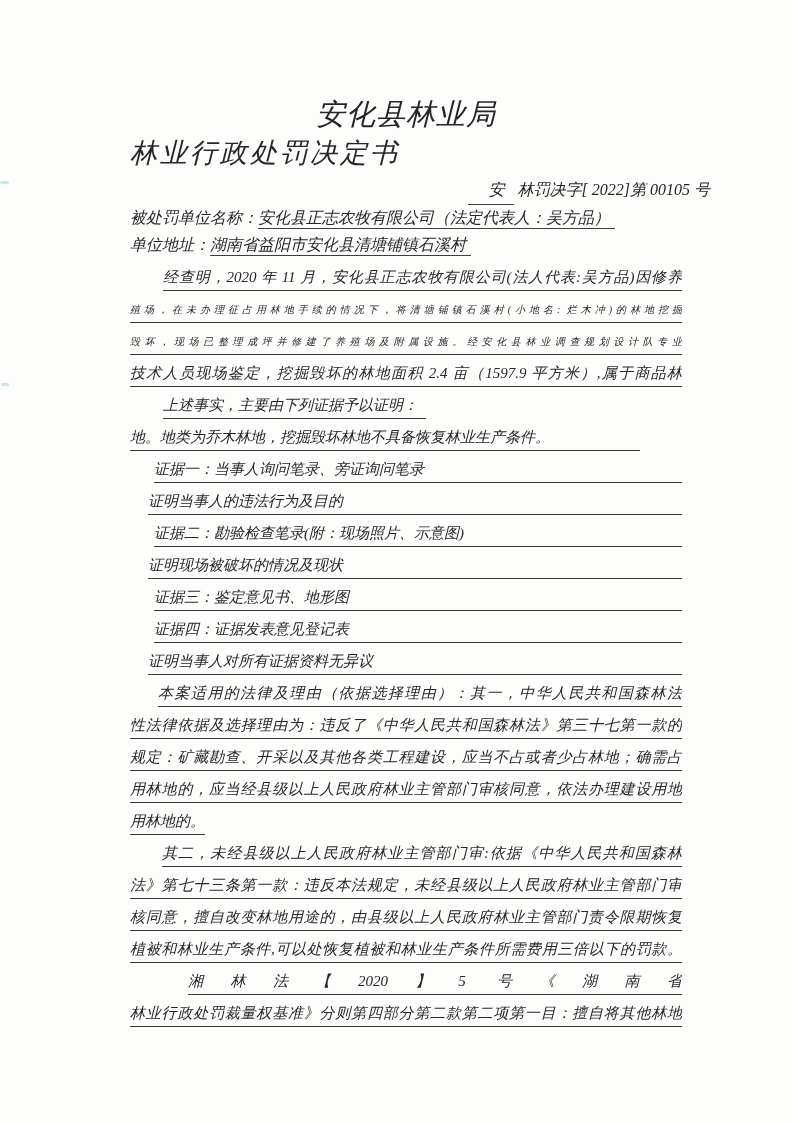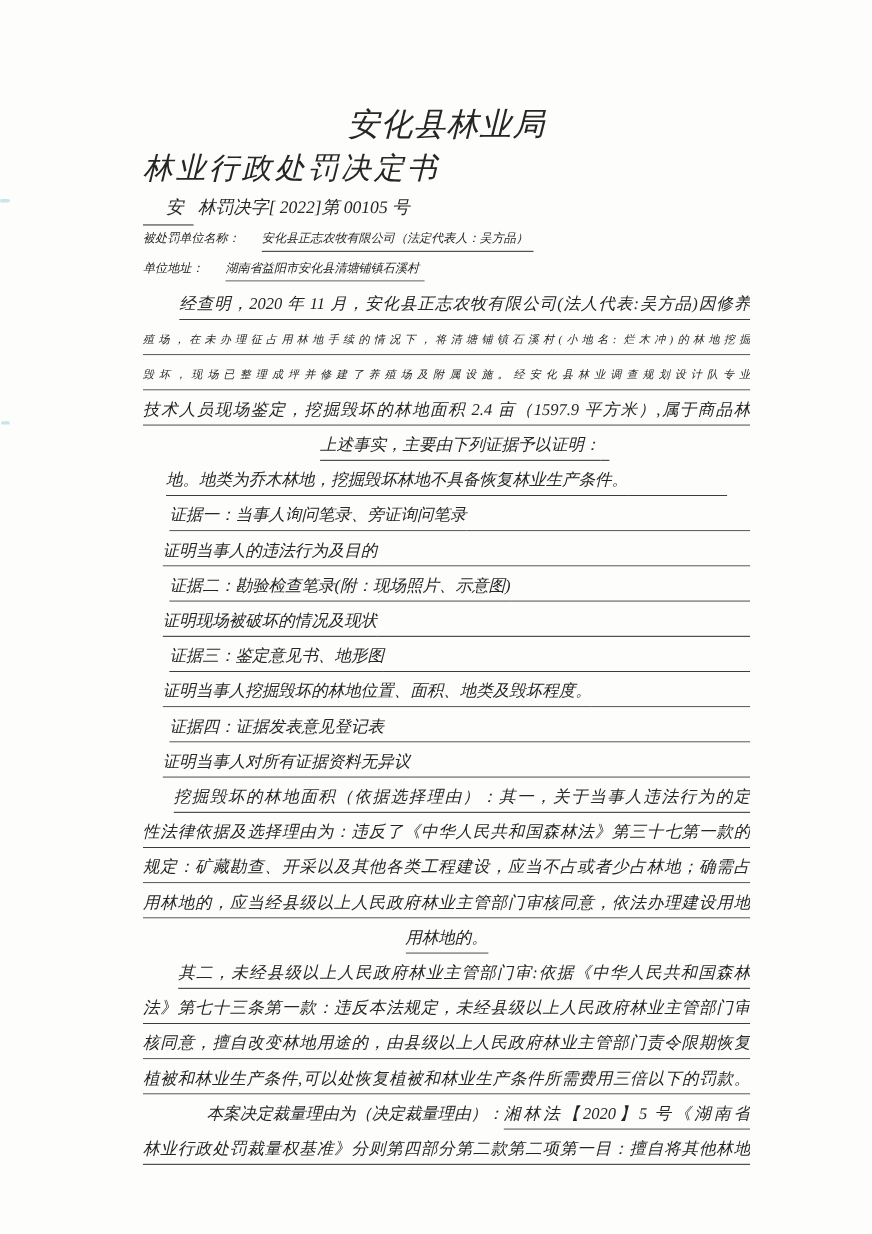--- a/index.html
+++ b/index.html
@@ -33,50 +33,48 @@
   .t2{
     height:40px;line-height:40px;
     font-size:27px;letter-spacing:3px;
     white-space:nowrap;
   }
   .docno{
     margin-top:3px;
     margin-right:-28px;
     height:26px;line-height:28px;
     font-size:16px;
-    text-align:left;
+    text-align:right;
     white-space:pre;
   }
   .docno .pre{
     display:inline-block;
     border-bottom:1px solid var(--ul);
     padding:0 9px 0 21px;
   }
   .field-row{
     display:flex;
     height:27px;line-height:31px;
-    font-size:11px;
-    overflow:hidden;
-    gap:20px;
+    font-size:16px;
+    overflow:hidden;
   }
   .field-row .lab{white-space:pre;flex:0 0 auto;}
   .field-row .val{
     white-space:pre;
     border-bottom:1px solid var(--ul);
     padding-right:5px;
     text-align:center;
   }
   .doc-body{margin-top:3px;}
   .bl{
     display:flex;
     height:32px;
     line-height:37px;
     font-size:15px;
     overflow:hidden;
-    justify-content:center;
   }
   .bl.c{font-size:10px;}
   .ind{flex:0 0 auto;}
   .txt{white-space:pre;}
   .u{border-bottom:1px solid var(--ul);}
   .j{
     flex:1 1 auto;
     white-space:normal;
     text-align:justify;
     text-align-last:justify;
@@ -160,37 +158,32 @@
           <span class="ind" style="width: 18px;"></span>
           <span class="txt u">证明现场被破坏的情况及现状</span>
           <span class="fill"></span>
         </div>
         <div class="bl">
           <span class="ind" style="width: 24px;"></span>
           <span class="txt u">证据三：鉴定意见书、地形图</span>
           <span class="fill"></span>
         </div>
         <div class="bl">
-          <span class="ind" style="width: 18px;"></span>
-          <span class="txt u">证明当事人挖掘毁坏的林地位置、面积、地类及毁坏程度。</span>
-          <span class="fill"></span>
-        </div>
-        <div class="bl">
           <span class="ind" style="width: 24px;"></span>
           <span class="txt u">证据四：证据发表意见登记表</span>
           <span class="fill"></span>
         </div>
         <div class="bl">
           <span class="ind" style="width: 18px;"></span>
           <span class="txt u">证明当事人对所有证据资料无异议</span>
           <span class="fill"></span>
         </div>
         <div class="bl">
           <span class="ind" style="width: 28px;"></span>
-          <span class="txt j">挖掘毁坏的林地面积（依据选择理由）：其一，关于当事人违法行为的定</span>
+          <span class="txt j">本案适用的法律及理由（依据选择理由）：其一，中华人民共和国森林法</span>
         </div>
         <div class="bl">
           <span class="txt j">性法律依据及选择理由为：违反了《中华人民共和国森林法》第三十七第一款的</span>
         </div>
         <div class="bl">
           <span class="txt j">规定：矿藏勘查、开采以及其他各类工程建设，应当不占或者少占林地；确需占</span>
         </div>
         <div class="bl">
           <span class="txt j">用林地的，应当经县级以上人民政府林业主管部门审核同意，依法办理建设用地</span>
         </div>
@@ -205,21 +198,20 @@
           <span class="txt j">法》第七十三条第一款：违反本法规定，未经县级以上人民政府林业主管部门审</span>
         </div>
         <div class="bl">
           <span class="txt j">核同意，擅自改变林地用途的，由县级以上人民政府林业主管部门责令限期恢复</span>
         </div>
         <div class="bl">
           <span class="txt j">植被和林业生产条件,可以处恢复植被和林业生产条件所需费用三倍以下的罚款。</span>
         </div>
         <div class="bl">
           <span class="ind" style="width: 58px;"></span>
-          <span class="txt">本案决定裁量理由为（决定裁量理由）：</span>
           <span class="txt j">湘林法【2020】5 号《湖南省</span>
         </div>
         <div class="bl">
           <span class="txt j">林业行政处罚裁量权基准》分则第四部分第二款第二项第一目：擅自将其他林地</span>
         </div>
       </div>
 
   </div>
 </div>
 

